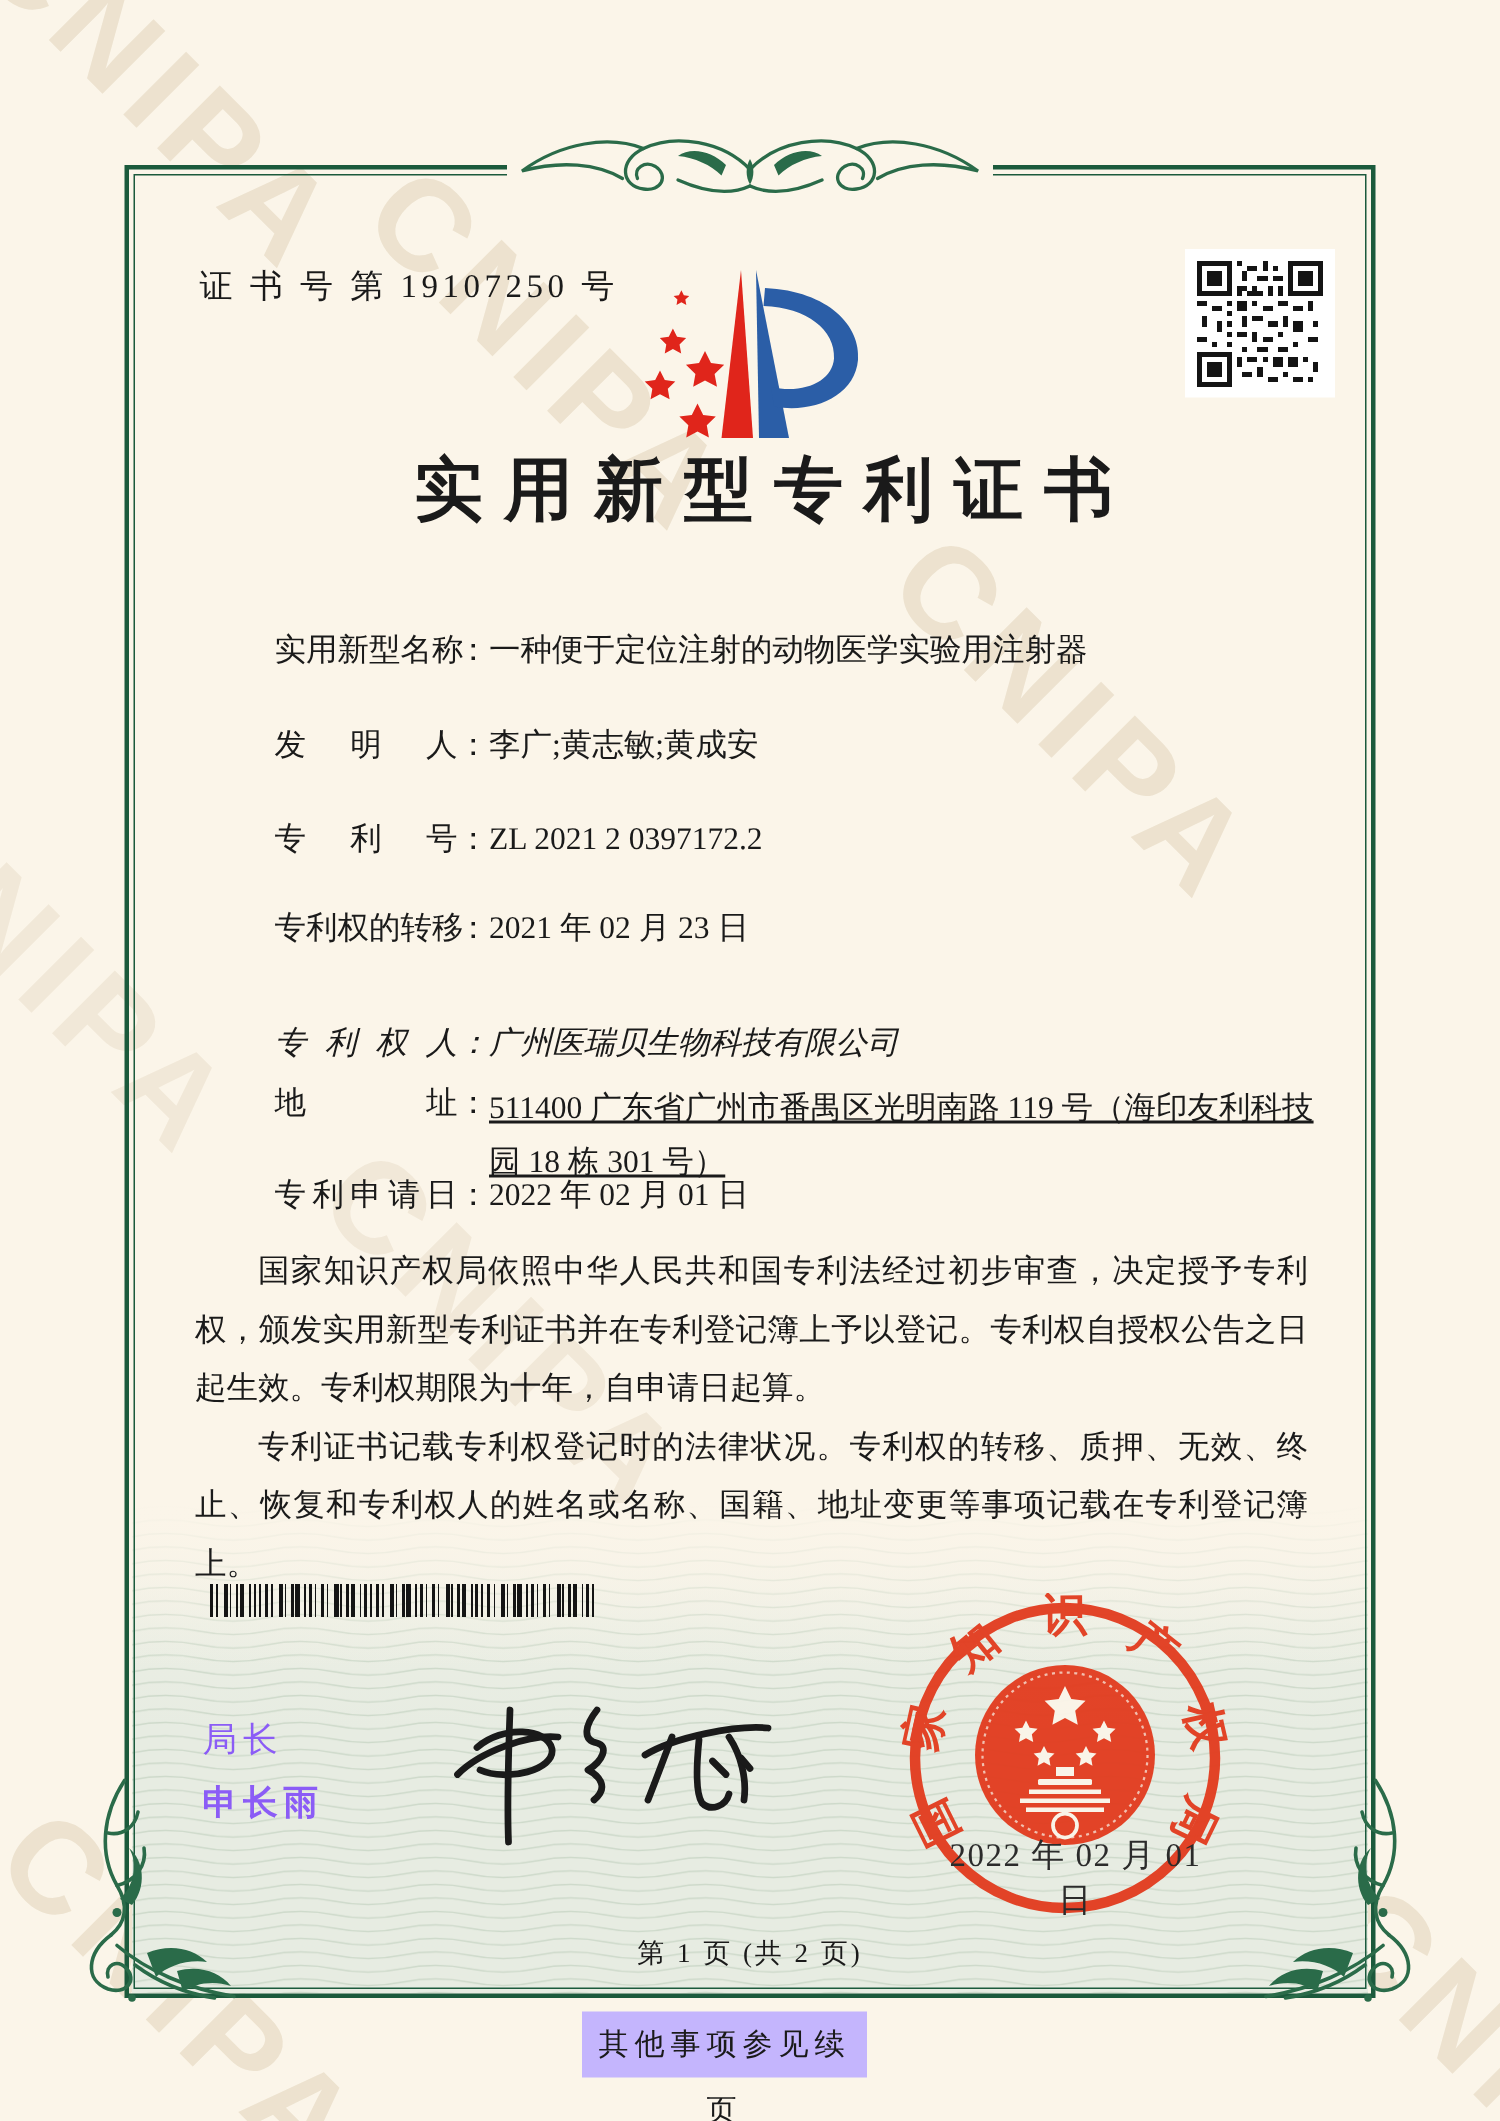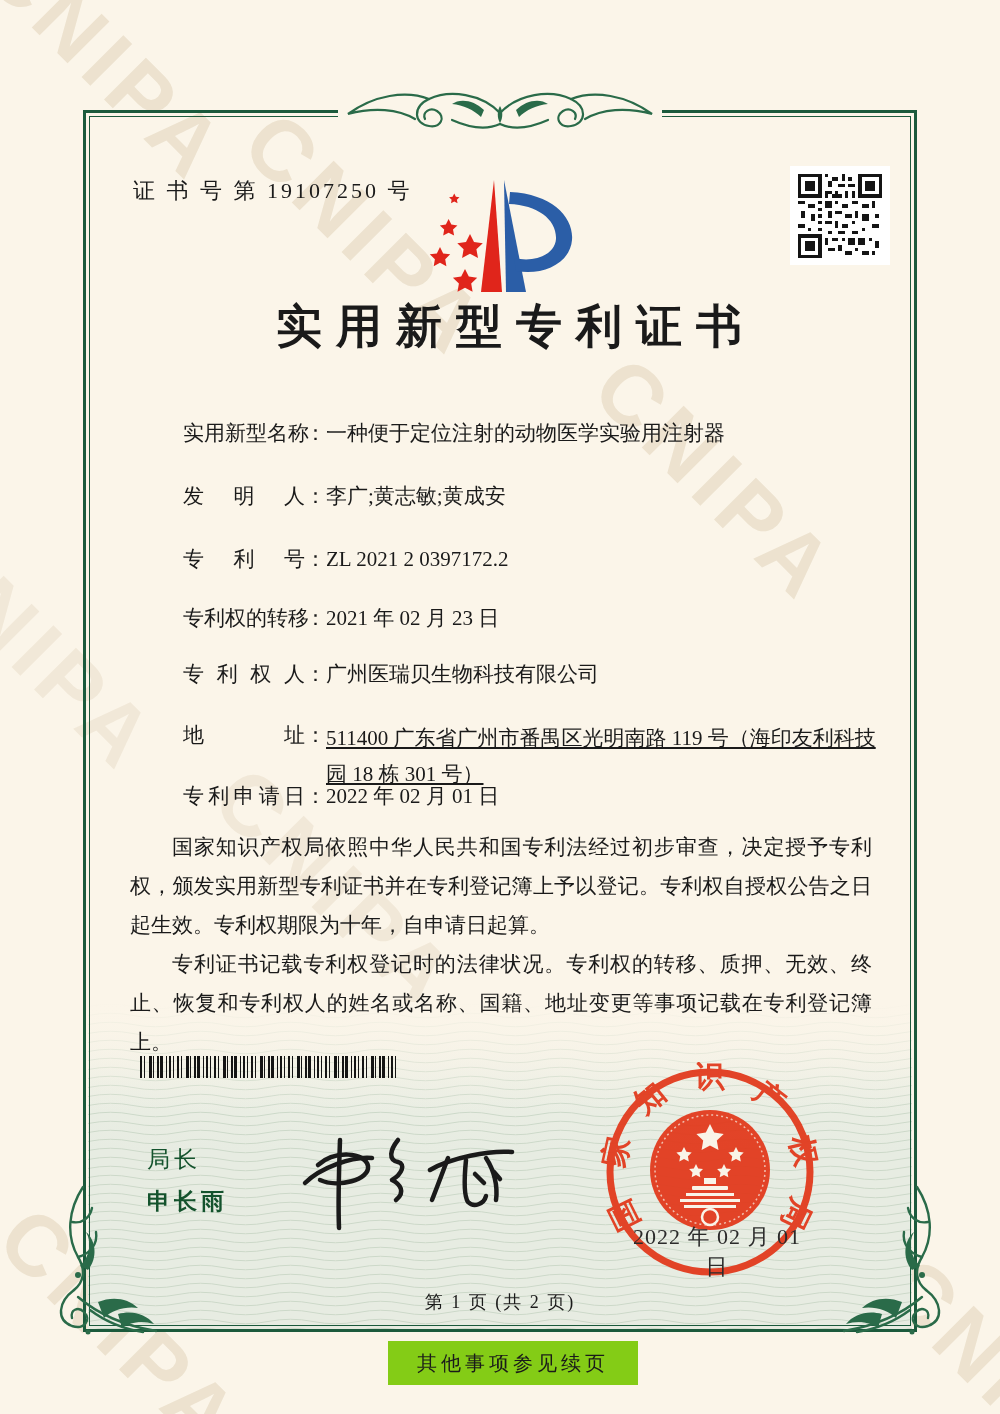--- a/index.html
+++ b/index.html
@@ -68,34 +68,34 @@
       #141414 4px 5px, transparent 5px 9px,
       #141414 9px 12px, transparent 12px 13px,
       #141414 13px 14px, transparent 14px 17px,
       #141414 17px 19px, transparent 19px 20px,
       #141414 20px 23px, transparent 23px 26px,
       #141414 26px 27px, transparent 27px 29px,
       #141414 29px 31px, transparent 31px 33px,
       #141414 33px 34px, transparent 34px 37px);
   }
   
-  .officer{position:absolute;left:147px;font-family:"Liberation Sans", sans-serif;
-           font-size:23px;letter-spacing:4px;color:#14532d;}
+  .officer{position:absolute;left:135px;font-family:"Liberation Sans", sans-serif;
+           font-size:23px;letter-spacing:4px;color:#8b5cf6;}
   .sig{position:absolute;left:290px;top:1108px;}
   
   .seal{position:absolute;left:600px;top:1062px;width:220px;height:220px;opacity:.95;}
   .sealdate{
     position:absolute;left:622px;top:1222px;width:190px;text-align:center;
     font-size:22px;letter-spacing:1px;color:#2b2b2b;
   }
   
   .pagenum{position:absolute;left:0;top:1290px;width:1000px;text-align:center;
            font-size:18px;letter-spacing:2px;}
   .contnote{
-    position:absolute;left:388px;top:1341px;width:250px;height:44px;background:#84cc16;
+    position:absolute;left:388px;top:1341px;width:190px;height:44px;background:#c4b5fd;
     text-align:center;line-height:44px;font-size:20px;letter-spacing:4px;
   }
 </style>
 </head>
 <body>
 
 <div class="wm" style="left:-45px;top:10px;">CNIPA</div>
 <div class="wm" style="left:215px;top:185px;">CNIPA</div>
 <div class="wm" style="left:565px;top:430px;">CNIPA</div>
 <div class="wm faint" style="left:-115px;top:600px;">CNIPA</div>
@@ -273,21 +273,21 @@
 </div>
 <div class="frow" style="top:481px;">
   <span class="flabel">发明人</span><span class="fcolon">：</span><span class="fvalue">李广;黄志敏;黄成安</span>
 </div>
 <div class="frow" style="top:544px;">
   <span class="flabel">专利号</span><span class="fcolon">：</span><span class="fvalue">ZL 2021 2 0397172.2</span>
 </div>
 <div class="frow" style="top:603px;">
   <span class="flabel">专利权的转移</span><span class="fcolon">：</span><span class="fvalue">2021 年 02 月 23 日</span>
 </div>
-<div class="frow" style="top:659px;">
+<div class="frow" style="top:680px;font-style:italic;">
   <span class="flabel">专利权人</span><span class="fcolon">：</span><span class="fvalue">广州医瑞贝生物科技有限公司</span>
 </div>
 <div class="frow" style="top:720px;">
   <span class="flabel">地址</span><span class="fcolon">：</span><span class="fvalue wrap">511400 广东省广州市番禺区光明南路 119 号（海印友利科技园 18 栋 301 号）</span>
 </div>
 <div class="frow" style="top:781px;width:740px;">
   <span class="flabel">专利申请日</span><span class="fcolon">：</span><span class="fvalue">2022 年 02 月 01 日</span>
 </div>
 
 <div class="bodytext">

